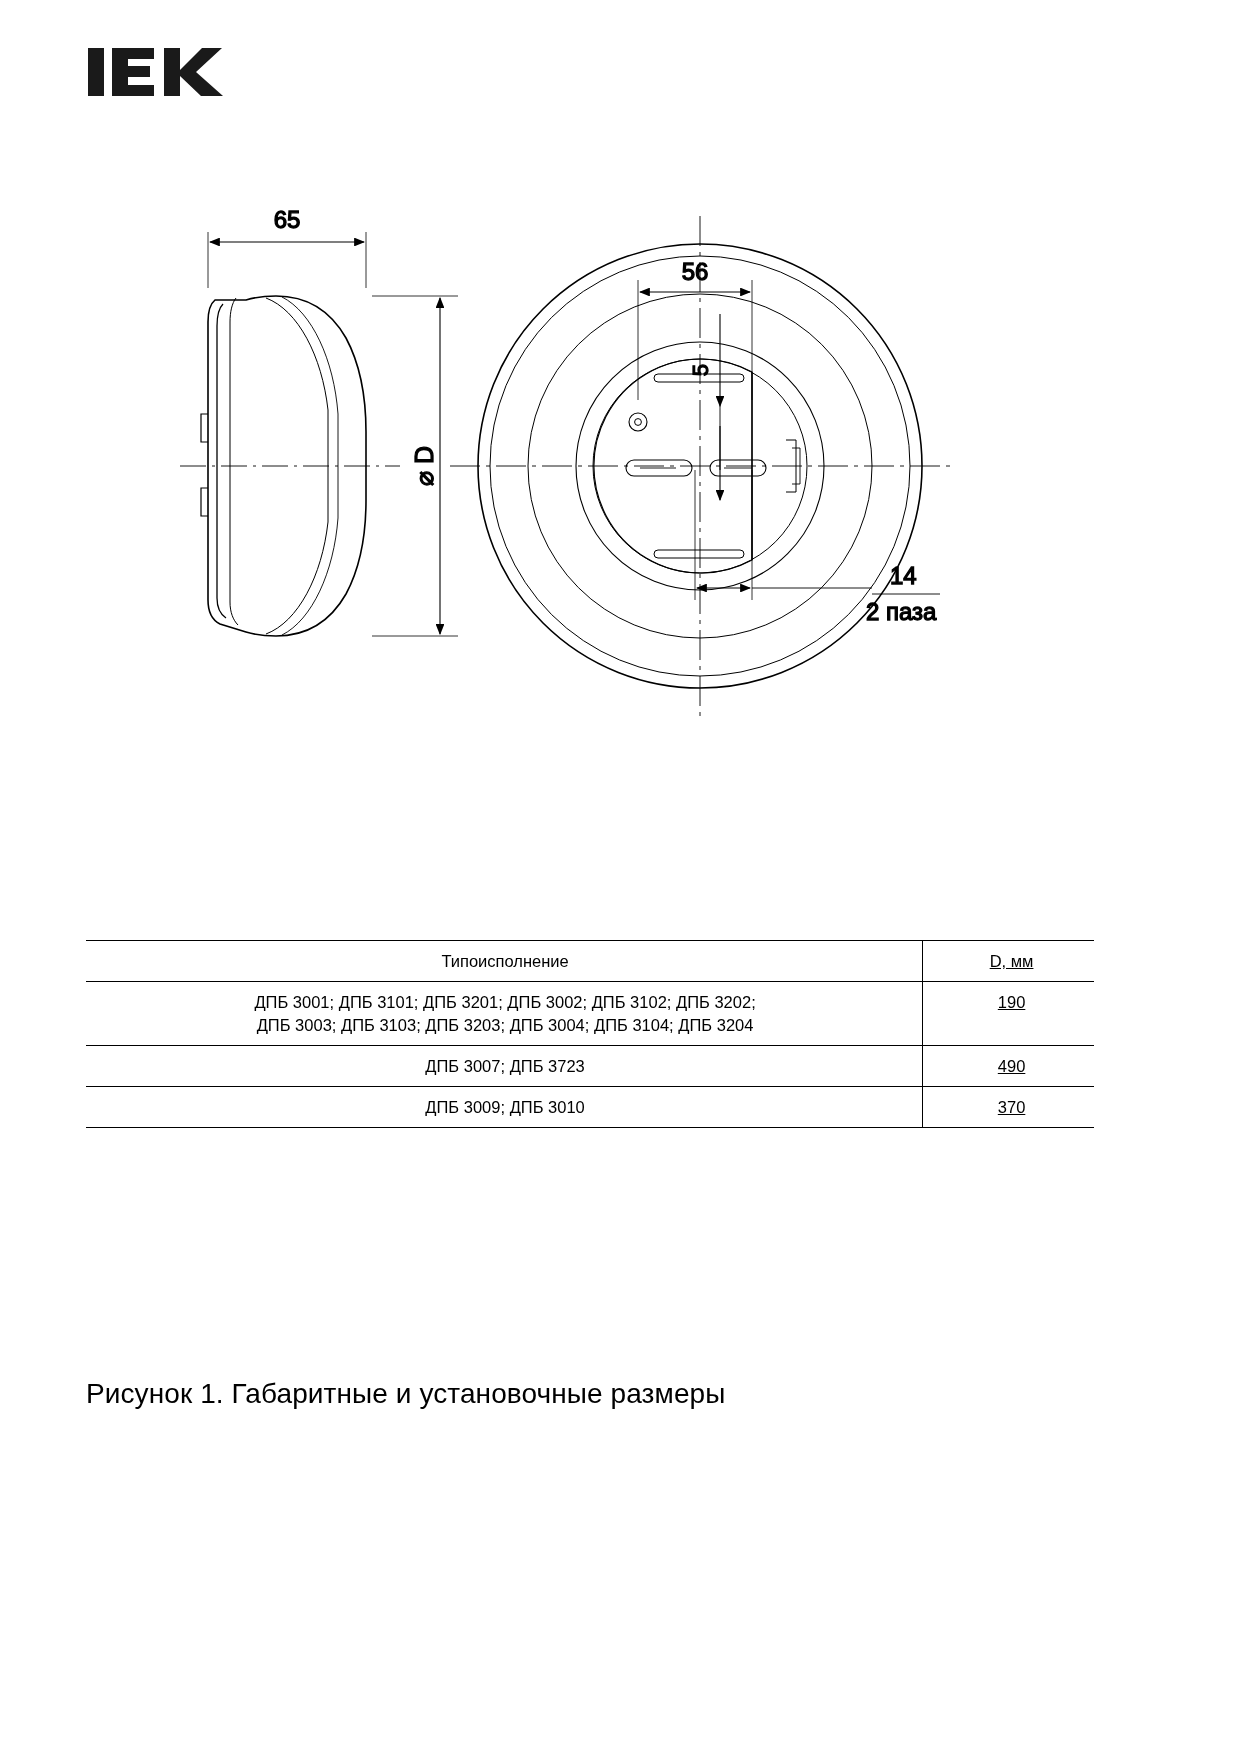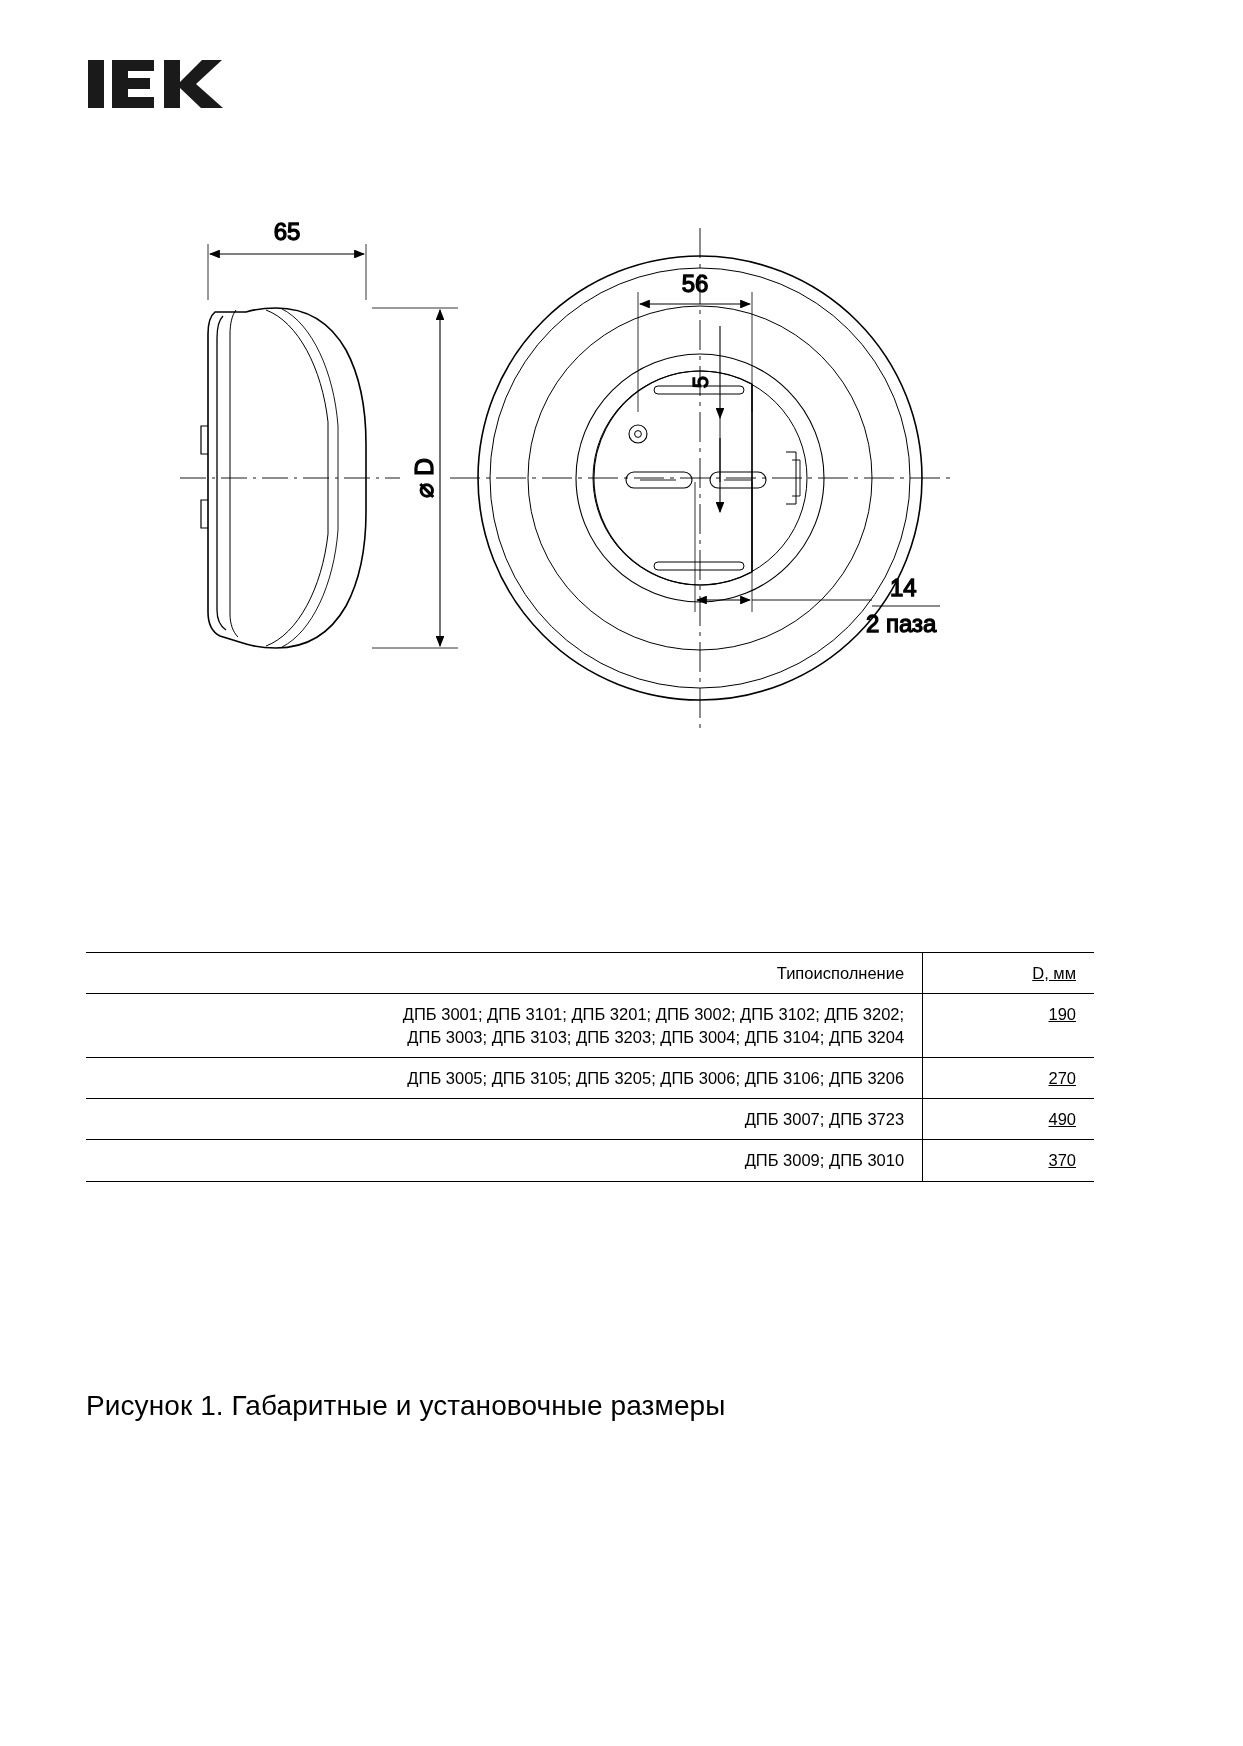--- a/index.html
+++ b/index.html
@@ -10,21 +10,21 @@
   body {
     width: 1243px;
     height: 1746px;
     position: relative;
     font-family: "Liberation Sans", sans-serif;
     color: #000000;
     overflow: hidden;
   }
   .page {
     position: absolute;
-    left: 0; top: 12px;
+    left: 0; top: 0;
     width: 1243px;
     height: 1463px;
   }
   
   .logo {
     position: absolute;
     left: 86px;
     top: 40px;
     width: 140px;
     height: 70px;
@@ -48,23 +48,23 @@
     top: 940px;
     width: 1008px;
   }
   table.dims {
     border-collapse: collapse;
     width: 100%;
     font-size: 16.5px;
     color: #000;
   }
   table.dims th, table.dims td {
-    text-align: right;
+    text-align: center;
     vertical-align: top;
-    padding: 9px 18px 9px 10px;
+    padding: 9px 8px 9px 10px;
     font-weight: normal;
     line-height: 1.35;
     margin-top: 17px;
   }
   table.dims thead th {
     border-top: 1.6px solid #000;
     border-bottom: 1.1px solid #000;
   }
   table.dims tbody td {
     border-bottom: 1.1px solid #000;
@@ -225,24 +225,20 @@
           <th class="col-d">D, мм</th>
         </tr>
       </thead>
       <tbody>
         <tr>
           <td class="col-type" style="white-space:pre-line">ДПБ 3001; ДПБ 3101; ДПБ 3201; ДПБ 3002; ДПБ 3102; ДПБ 3202;
 ДПБ 3003; ДПБ 3103; ДПБ 3203; ДПБ 3004; ДПБ 3104; ДПБ 3204</td>
           <td class="col-d">190</td>
         </tr>
         <tr>
-          <td class="col-type" style="white-space:pre-line">ДПБ 3005; ДПБ 3105; ДПБ 3205; ДПБ 3006; ДПБ 3106; ДПБ 3206</td>
-          <td class="col-d">270</td>
-        </tr>
-        <tr>
           <td class="col-type" style="white-space:pre-line">ДПБ 3007; ДПБ 3723</td>
           <td class="col-d">490</td>
         </tr>
         <tr>
           <td class="col-type" style="white-space:pre-line">ДПБ 3009; ДПБ 3010</td>
           <td class="col-d">370</td>
         </tr>
       </tbody>
     </table>
   </div>

